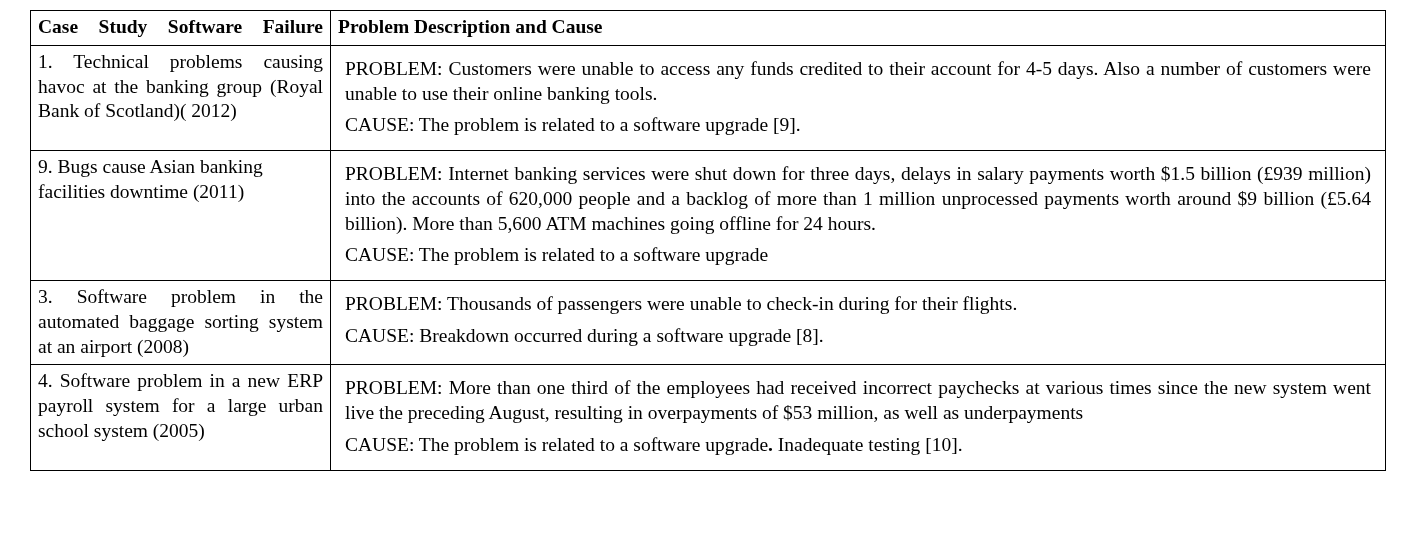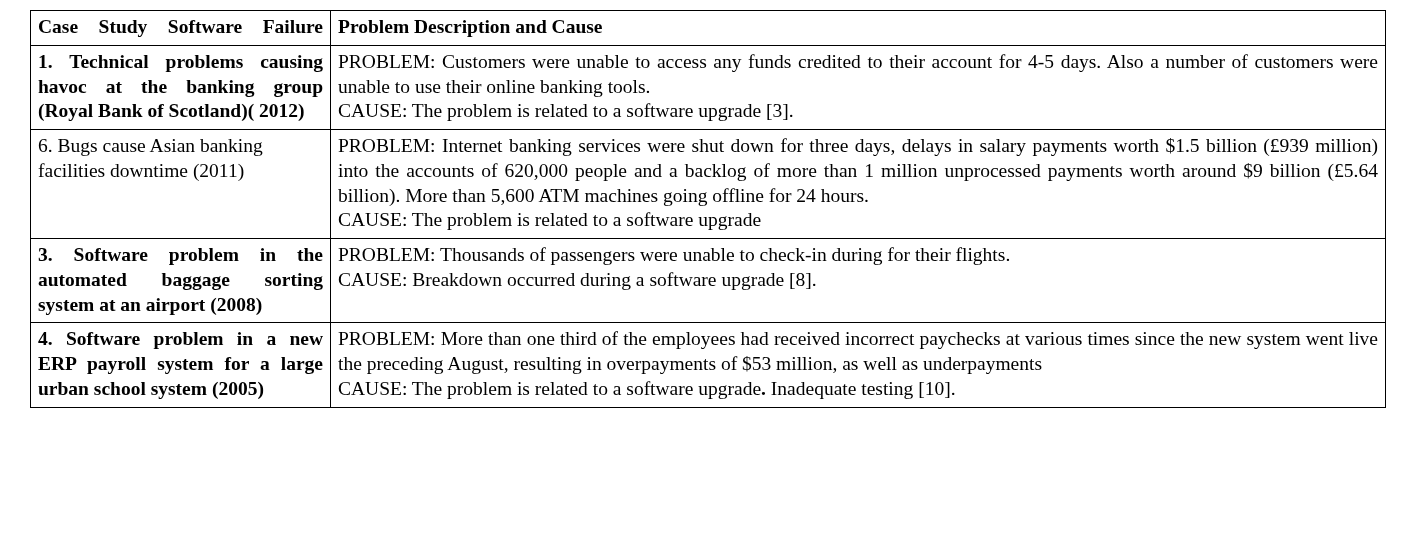--- a/index.html
+++ b/index.html
@@ -44,23 +44,22 @@
     font-weight: bold;
   }
   .justified {
     text-align: justify;
     text-align-last: left;
     hyphens: none;
   }
   .justify-all {
     text-align: justify;
     text-align-last: left;
-    font-weight: bold;
   }
-  .para { margin: 0; }
+  .para { margin: 7px; }
   .para + .para { margin-top: 0px; }
   .bold-inline { font-weight: bold; }
 </style>
 </head>
 <body>
 
 <div class="page">
   <table class="case-table">
     <colgroup>
       <col class="col-case">
@@ -69,26 +68,26 @@
     <tbody>
       <tr>
         <td class="hdr-cell">Case Study Software Failure</td>
         <td class="hdr-cell-center">Problem Description and Cause</td>
       </tr>
 
       <tr>
         <td class="justify-all">1. Technical problems causing havoc at the banking group (Royal Bank of Scotland)( 2012)</td>
         <td>
           <p class="para justified">PROBLEM: Customers were unable to access any funds credited to their account for 4-5 days. Also a number of customers were unable to use their online banking tools.</p>
-          <p class="para">CAUSE: The problem is related to a software upgrade [3].</p>
+          <p class="para">CAUSE: The problem is related to a software upgrade [9].</p>
         </td>
       </tr>
 
       <tr>
-        <td>6. Bugs cause Asian banking facilities downtime (2011)</td>
+        <td>9. Bugs cause Asian banking facilities downtime (2011)</td>
         <td>
           <p class="para justified">PROBLEM: Internet banking services were shut down for three days, delays in salary payments worth $1.5 billion (£939 million) into the accounts of 620,000 people and a backlog of more than 1 million unprocessed payments worth around $9 billion (£5.64 billion). More than 5,600 ATM machines going offline for 24 hours.</p>
           <p class="para">CAUSE: The problem is related to a software upgrade</p>
         </td>
       </tr>
 
       <tr>
         <td class="justify-all">3. Software problem in the automated baggage sorting system at an airport (2008)</td>
         <td>
           <p class="para">PROBLEM: Thousands of passengers were unable to check-in during for their flights.</p>

